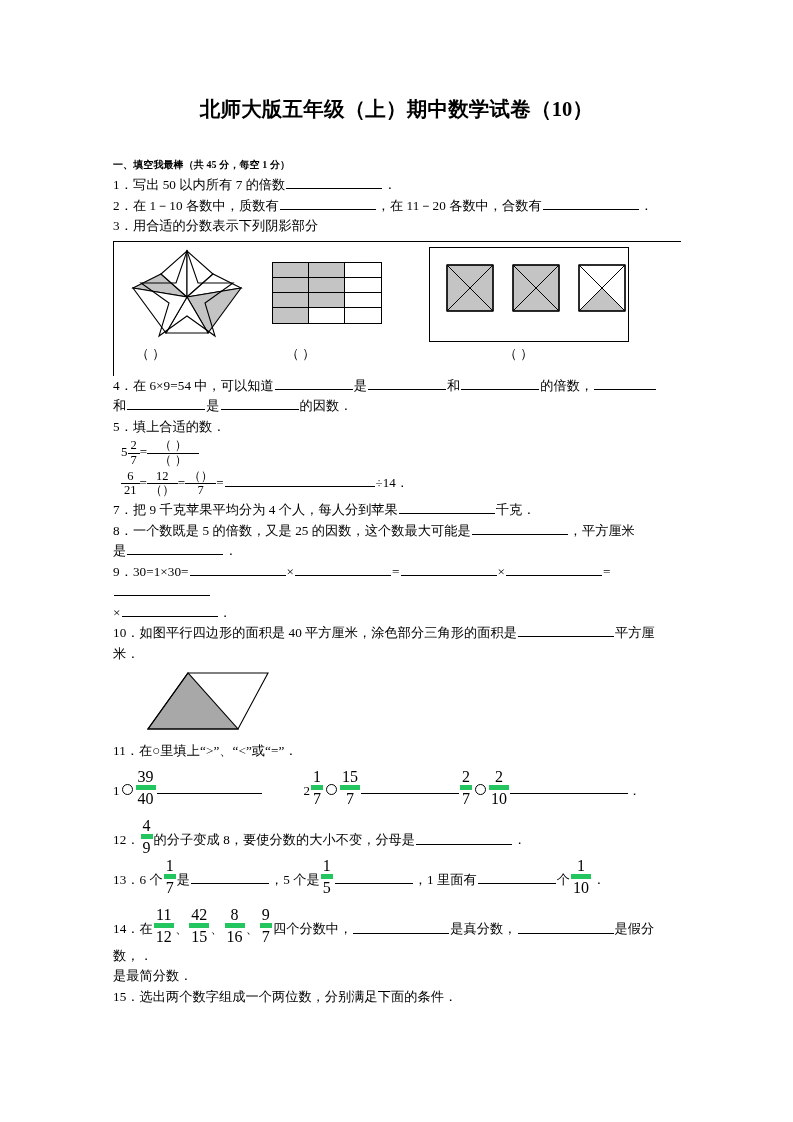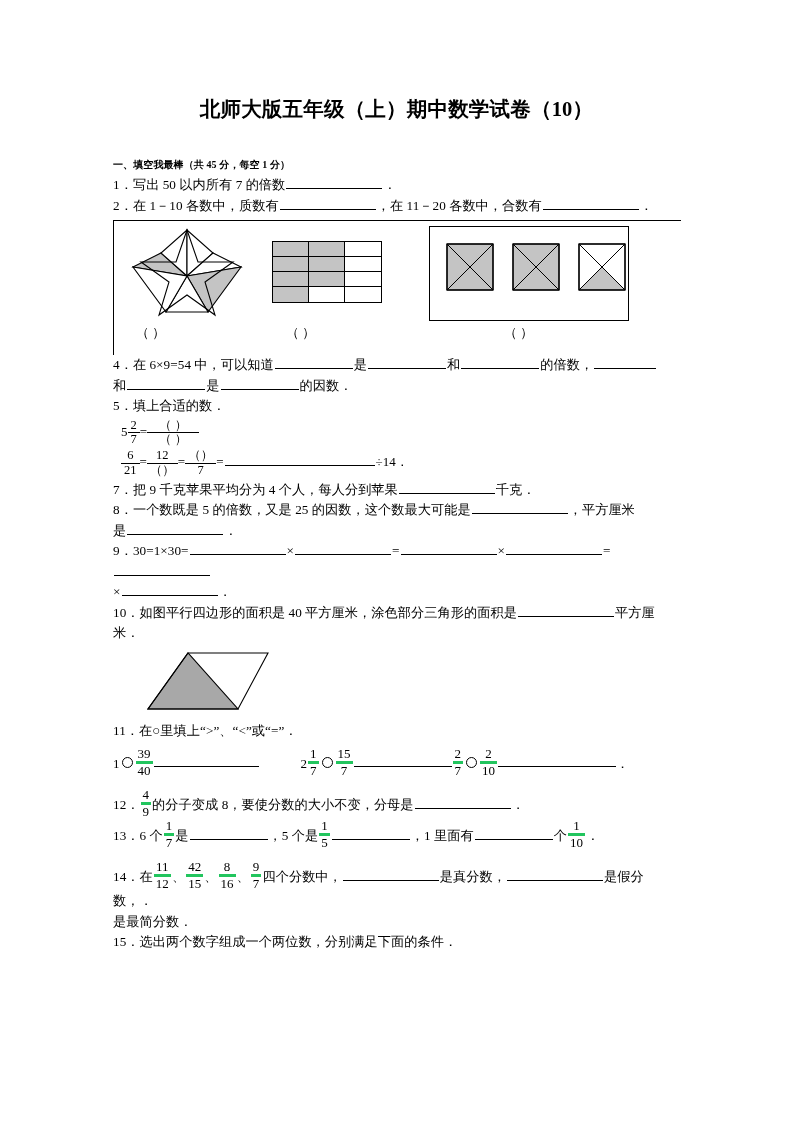--- a/index.html
+++ b/index.html
@@ -58,26 +58,26 @@
   .b-sm { width: 62px; }
   .b-md { width: 78px; }
   .b-lg { width: 96px; }
   .b-xxl { width: 150px; }
 
   
   .frac {
     display: inline-block;
     vertical-align: -0.55em;
     text-align: center;
-    font-size: 13px;
+    font-size: 16px;
     line-height: 1.08;
     margin: 0 1px;
   }
   .frac .num { display: block; padding: 0 2px; }
-  .frac .den { display: block; border-top: 3px solid #22c55e; padding: 0 2px; }
+  .frac .den { display: block; border-top: 5px solid #22c55e; padding: 0 2px; }
   .mixed { display: inline-block; vertical-align: baseline; }
 
   .circ {
     display: inline-block;
     width: 9px; height: 9px;
     border: 1px solid #000;
     border-radius: 50%;
     vertical-align: 0.02em;
     margin: 0 2px;
   }
@@ -185,20 +185,23 @@
     <p class="q">
       <span>1．</span><span>写出 50 以内所有 7 的倍数</span><span class="blank b-lg"></span><span>．</span>
     </p>
 
     
     <p class="q">
       <span>2．</span><span>在 1－10 各数中，质数有</span><span class="blank b-lg"></span><span>，在 11－20 各数中，合数有</span><span class="blank b-lg"></span><span>．</span>
     </p>
 
     
+    <p class="q">
+      <span>3．</span><span>用合适的分数表示下列阴影部分</span>
+    </p>
 
     <div class="fig3">
 
       <svg class="star" width="130" height="95" viewBox="0 0 130 95">
         <g fill="none" stroke="#000" stroke-width="1.1">
 
           <polygon points="65,50 11,41 39,27" fill="#c4c4c4" stroke="#000"></polygon>
           <polygon points="65,50 39,27 65,4" fill="#ffffff" stroke="#000"></polygon>
           <polygon points="65,50 65,4 91,27" fill="#ffffff" stroke="#000"></polygon>
           <polygon points="65,50 91,27 119,41" fill="#ffffff" stroke="#000"></polygon>

